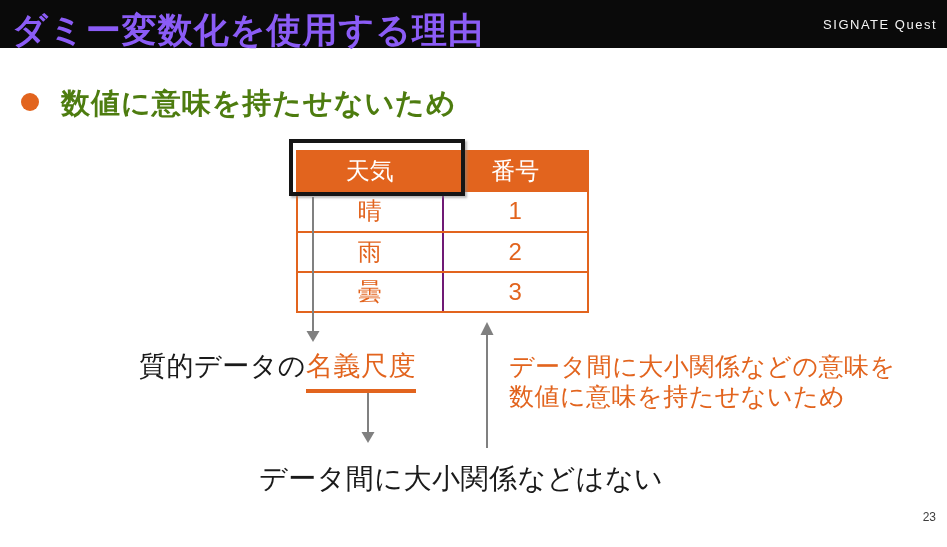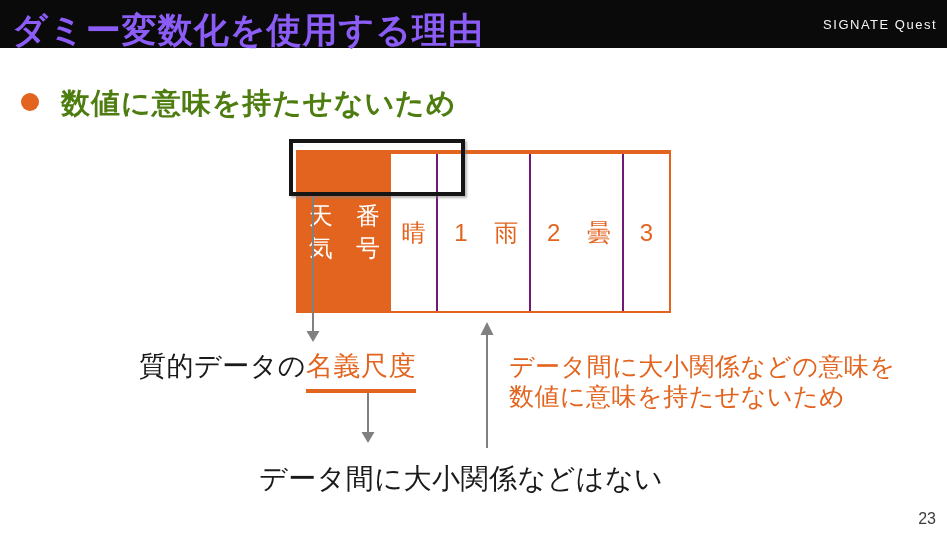--- a/index.html
+++ b/index.html
@@ -34,23 +34,23 @@
     border-radius: 50%; background: #E2641E;
   }
   .bullet-heading {
     position: absolute; left: 61px; top: 84px;
     font-size: 29px; font-weight: bold; color: #4d7c0f; letter-spacing: 1px;
     white-space: nowrap;
   }
 
   
   .data-table {
-    position: absolute; left: 296px; top: 150px; width: 375px; height: 163px;
+    position: absolute; left: 296px; top: 150px; width: 293px; height: 163px;
     border: 2px solid #E2641E;
-    display: flex; flex-direction: row; text-align: center;
+    display: flex; flex-direction: column; text-align: center;
   }
   .t-row { display: flex; flex: 1; }
   .t-row + .t-row { border-top: 2px solid #E2641E; }
   .t-head { background: #E2641E; border-top: none !important; }
   .t-cell {
     flex: 1; display: flex; align-items: center; justify-content: center;
     font-size: 24px; color: #E2641E; background: #ffffff;
   }
   .t-cell + .t-cell { border-left: 2px solid #701a75; }
   .t-head .t-cell {
@@ -86,21 +86,21 @@
     white-space: nowrap; letter-spacing: 0.5px;
   }
   .bottom-note {
     position: absolute; left: 259px; top: 460px;
     font-size: 28px; color: #1a1a1a; white-space: nowrap; letter-spacing: 0.5px; font-family: Liberation Serif, serif;
   }
 
   
   .page-number {
     position: absolute; right: 11px; top: 510px;
-    font-size: 16px; color: #3d3d3d;
+    font-size: 12px; color: #3d3d3d;
   }
 </style>
 </head>
 <body>
 
 <div class="slide">
 
   <div class="header-bar">
     <div class="header-title">ダミー変数化を使用する理由</div>
     <div class="brand-logo">SIGNATE Quest</div>

